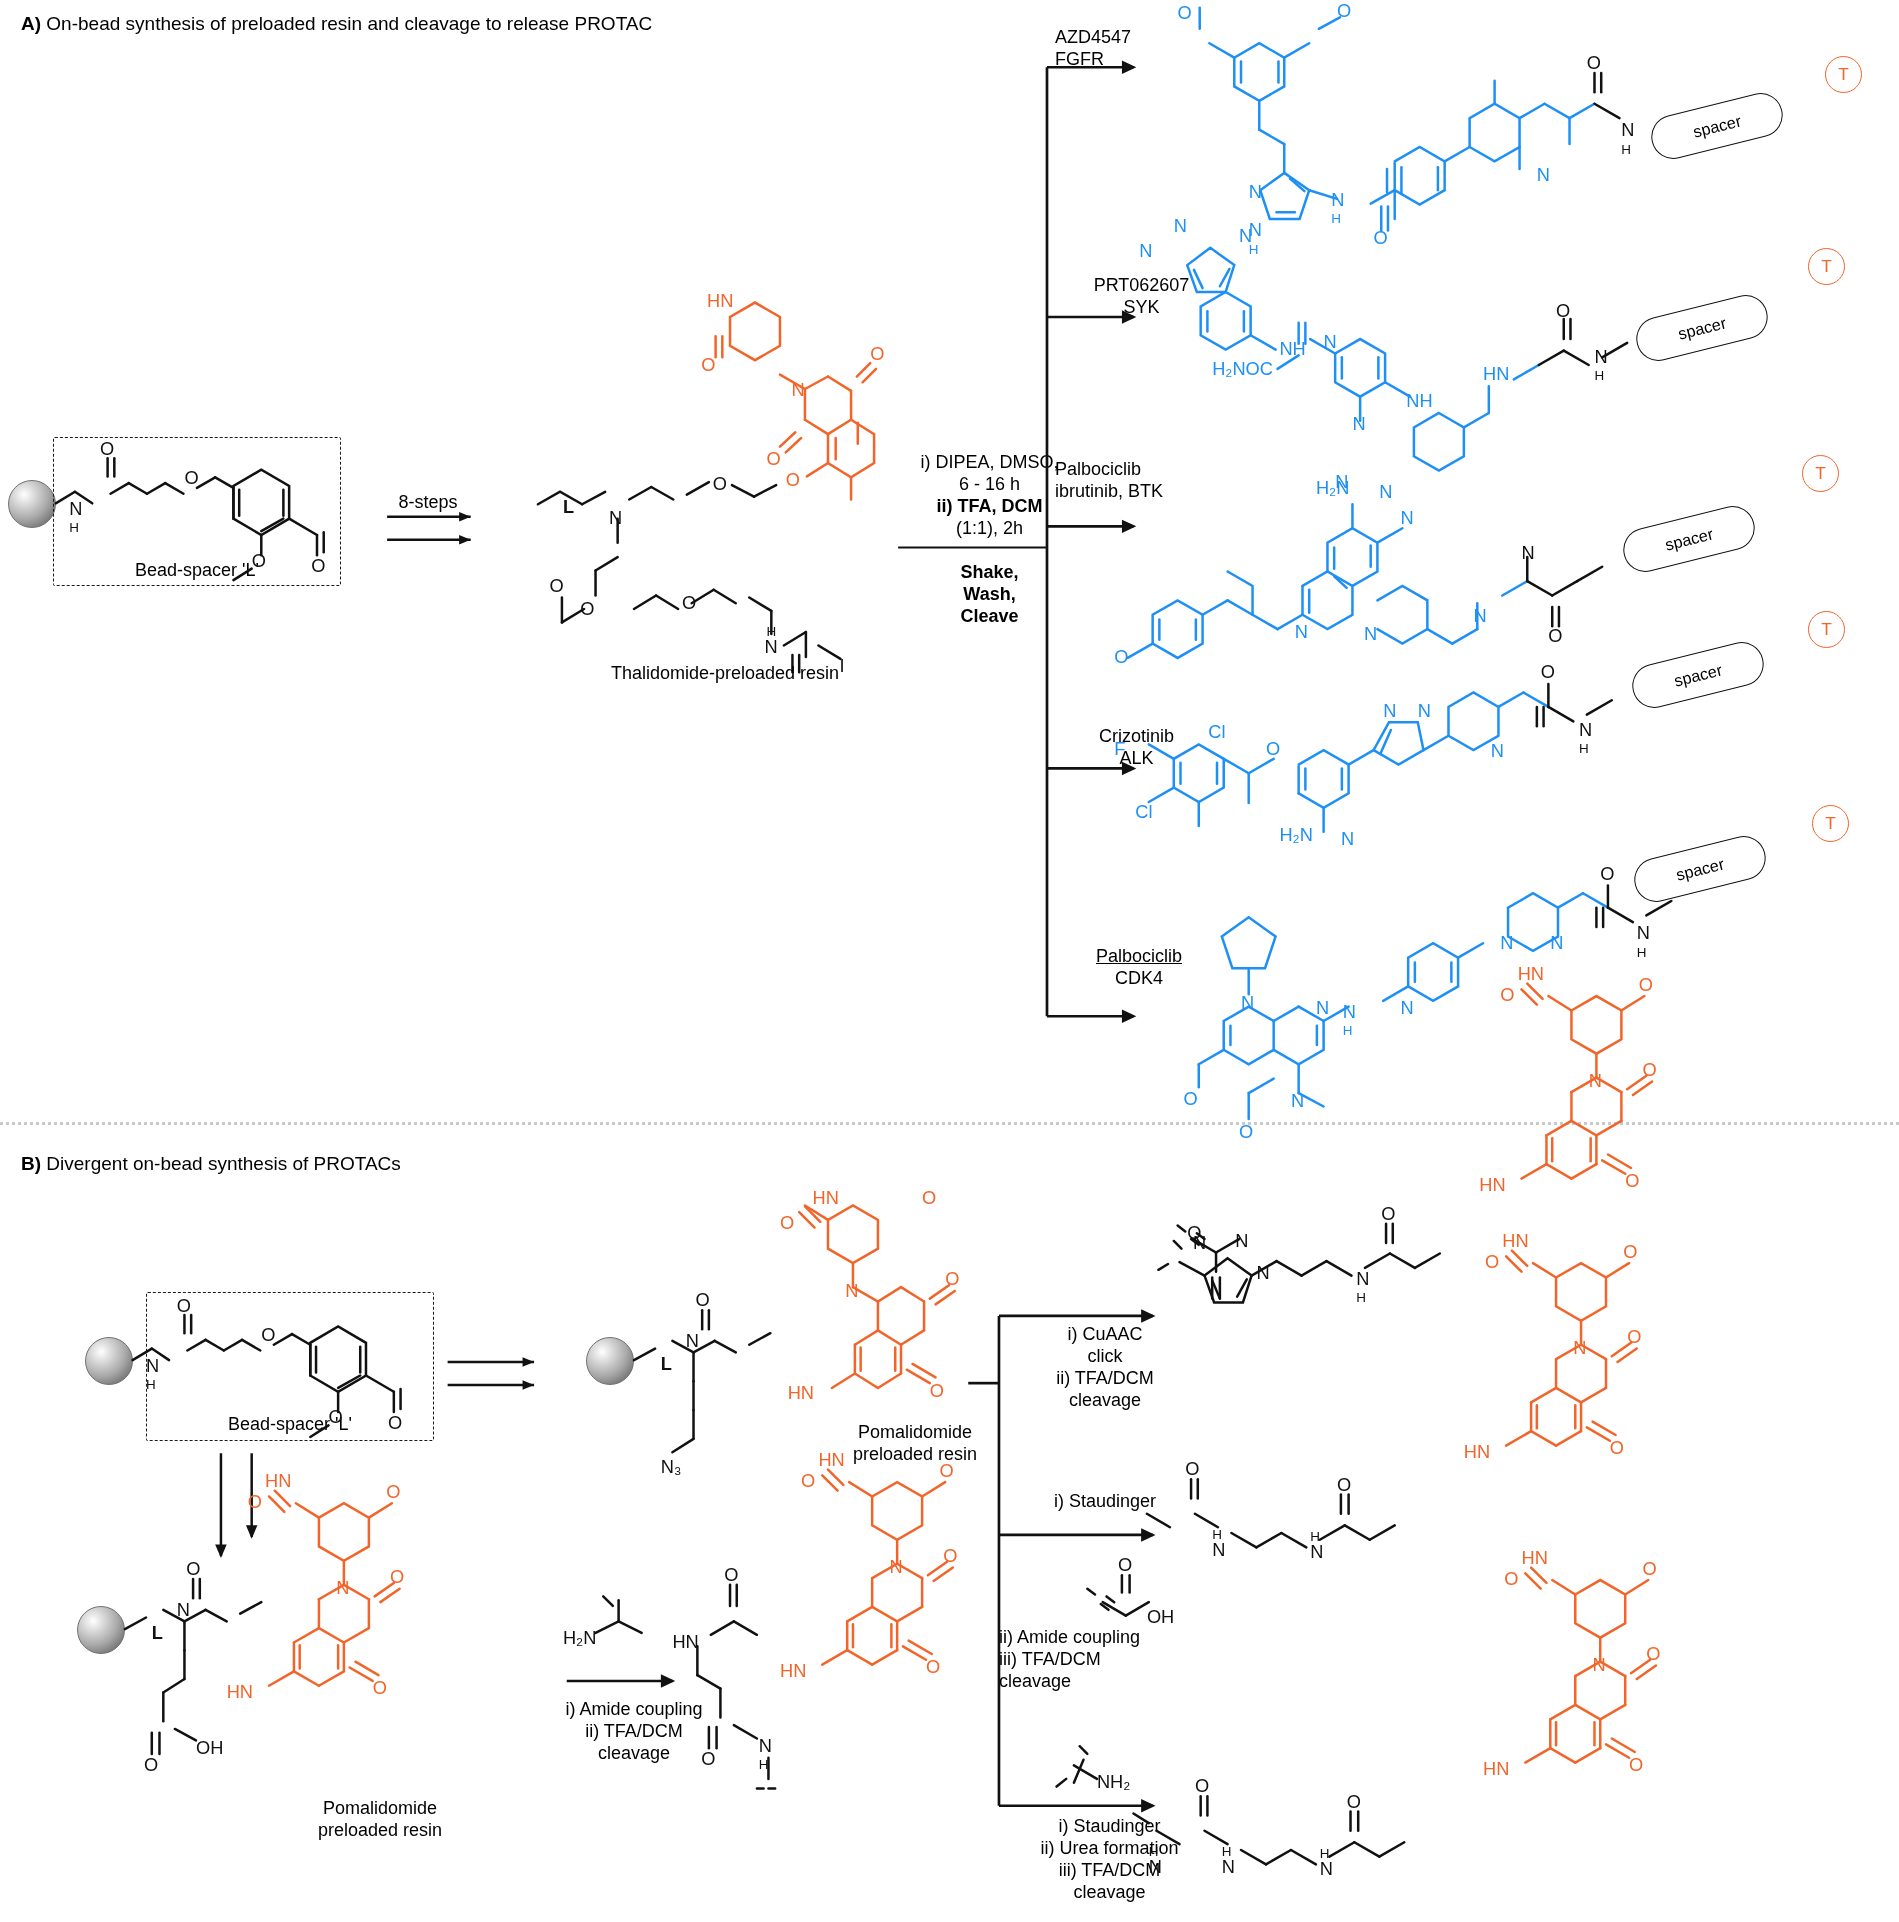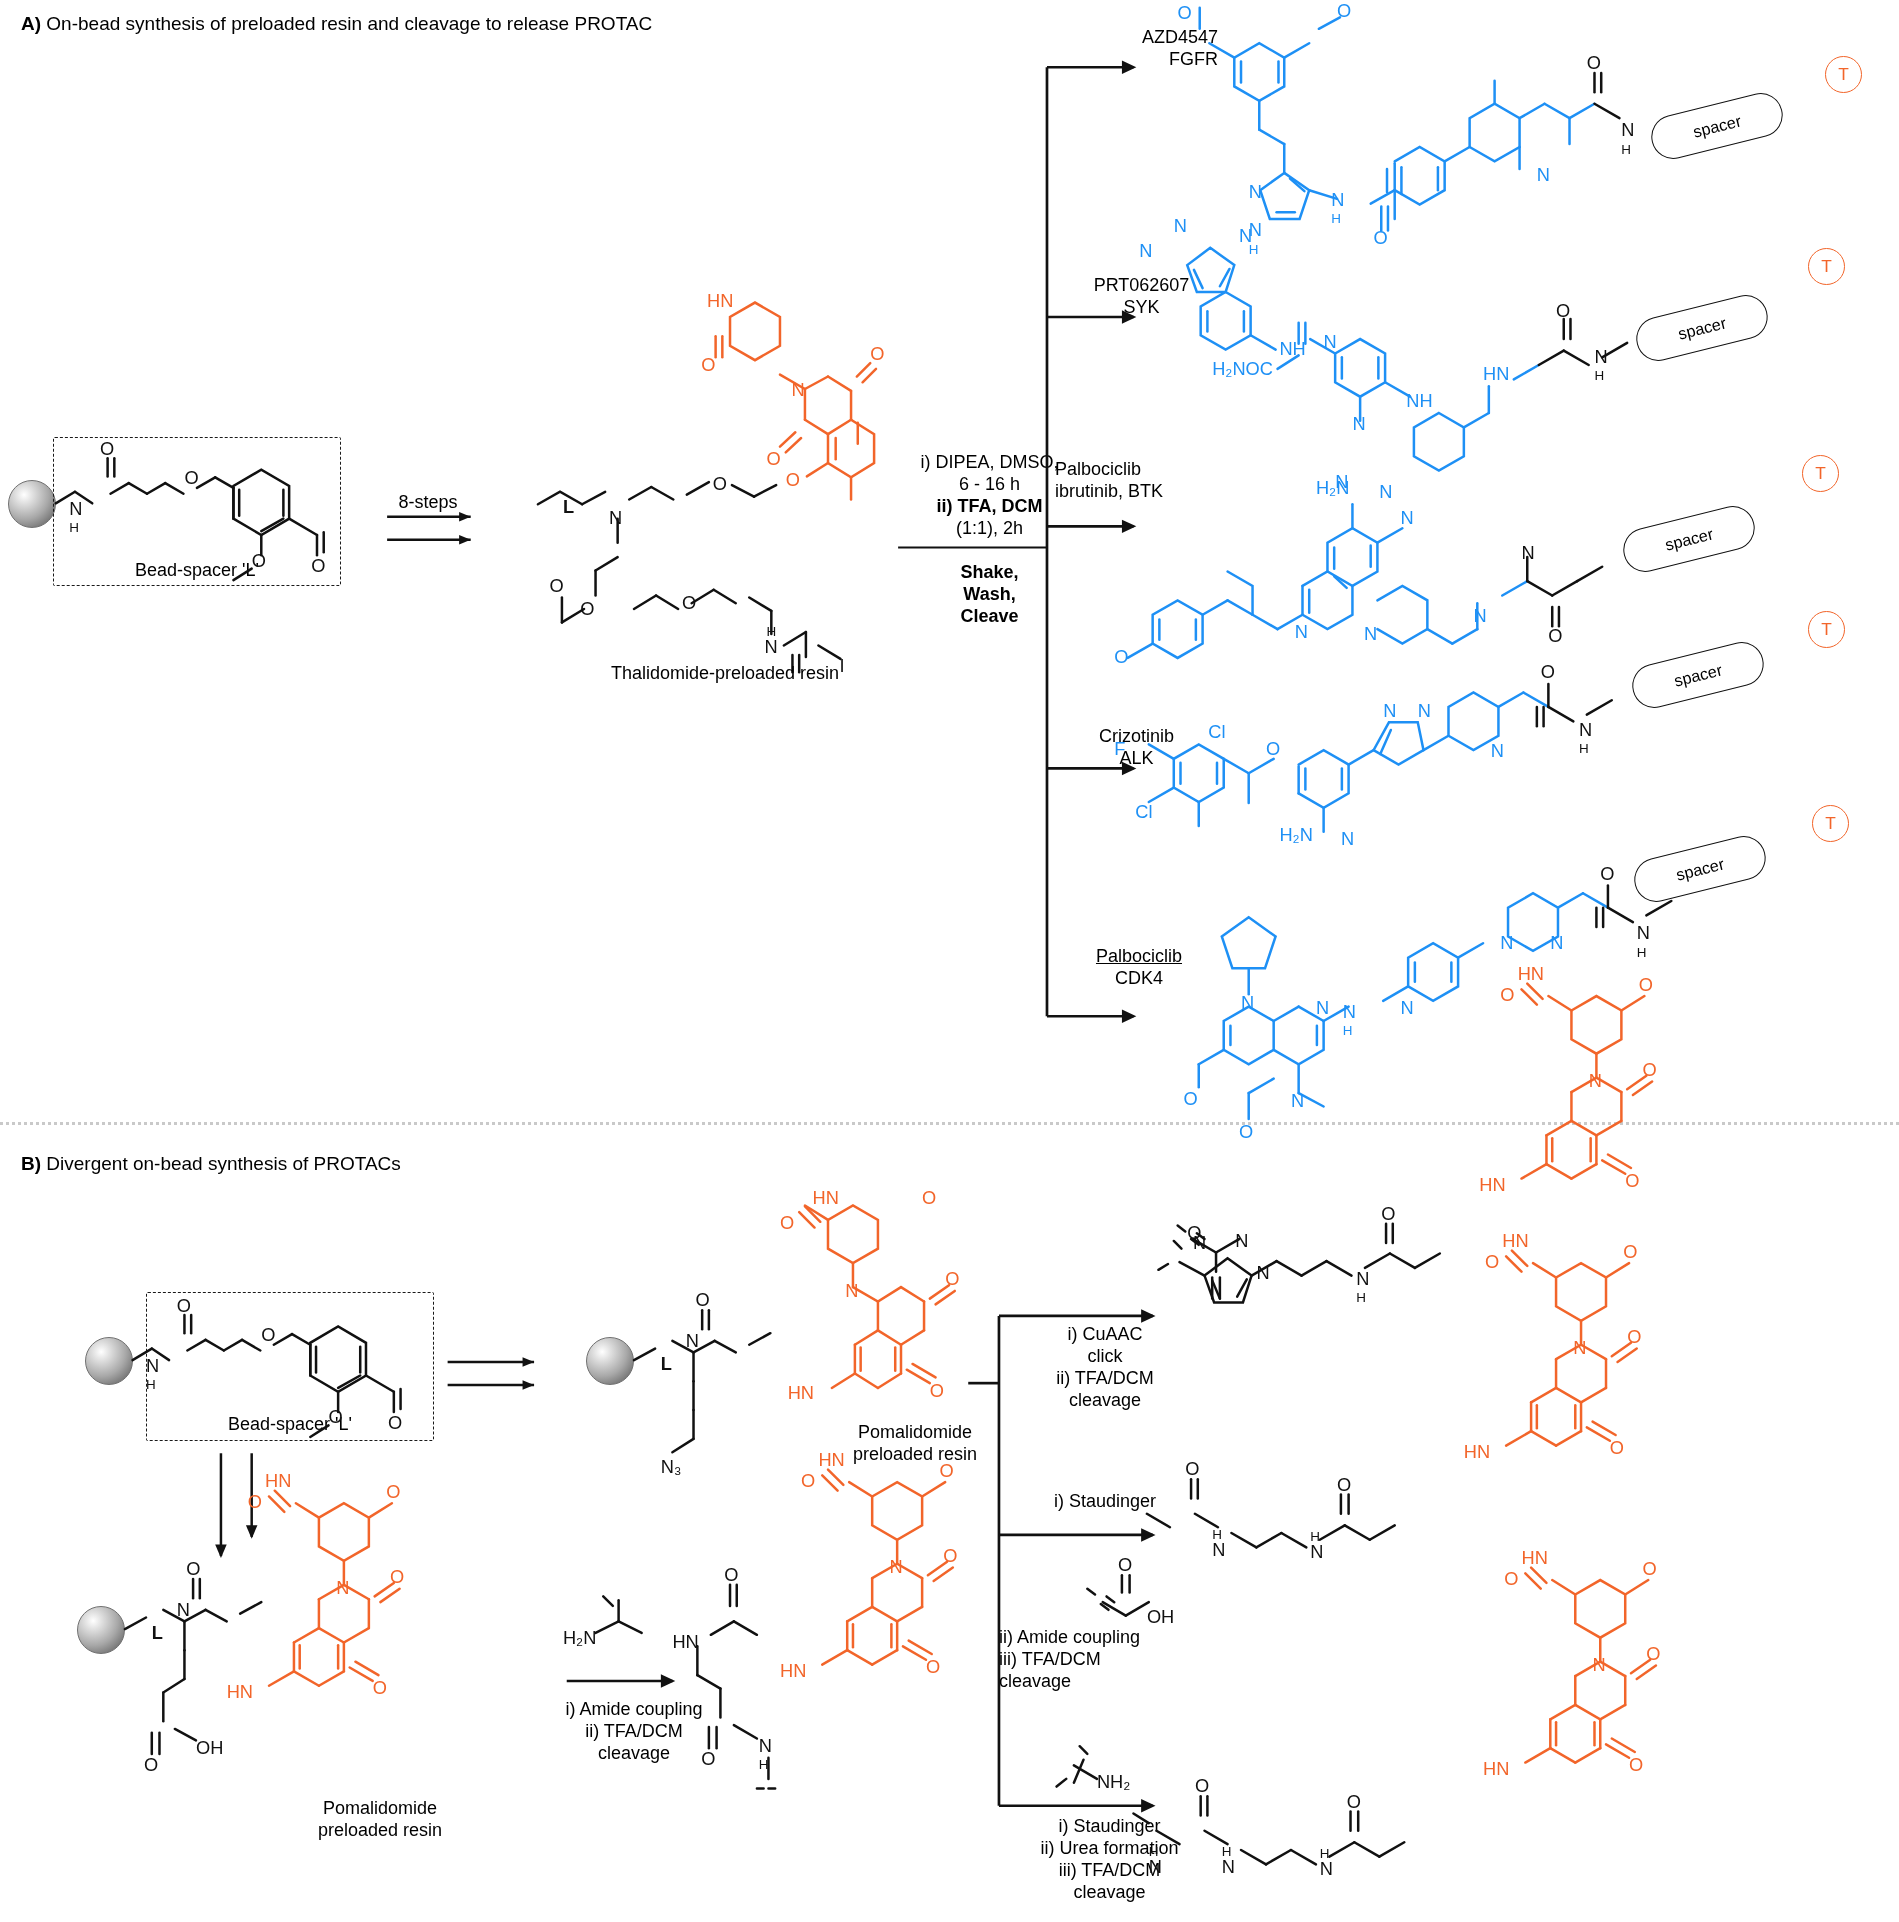--- a/index.html
+++ b/index.html
@@ -195,21 +195,21 @@
       <path d="M1090 470 L1090 470"></path>
       <path d="M935 570 L1090 570" stroke-width="2"></path>
     </g>
     <polygon points="1183,70 1168,63 1168,77" fill="#111"></polygon>
     <polygon points="1183,330 1168,323 1168,337" fill="#111"></polygon>
     <polygon points="1183,548 1168,541 1168,555" fill="#111"></polygon>
     <polygon points="1183,800 1168,793 1168,807" fill="#111"></polygon>
     <polygon points="1183,1058 1168,1051 1168,1065" fill="#111"></polygon>
   </svg>
 
-  <div style="position:absolute; left:1055px; top:27px; width:163px; text-align:right;">
+  <div style="position:absolute; left:1055px; top:27px; width:163px; text-align:left;">
     <div class="lbl" style="position:static;">AZD4547</div>
     <div class="lbl" style="position:static;">FGFR</div>
   </div>
   <div style="position:absolute; left:1055px; top:275px; width:173px; text-align:center;">
     <div class="lbl" style="position:static;">PRT062607</div>
     <div class="lbl" style="position:static;">SYK</div>
   </div>
   <div style="position:absolute; left:1055px; top:459px; width:192px; text-align:left;">
     <div class="lbl" style="position:static;">Palbociclib</div>
     <div class="lbl" style="position:static;">ibrutinib, BTK</div>

